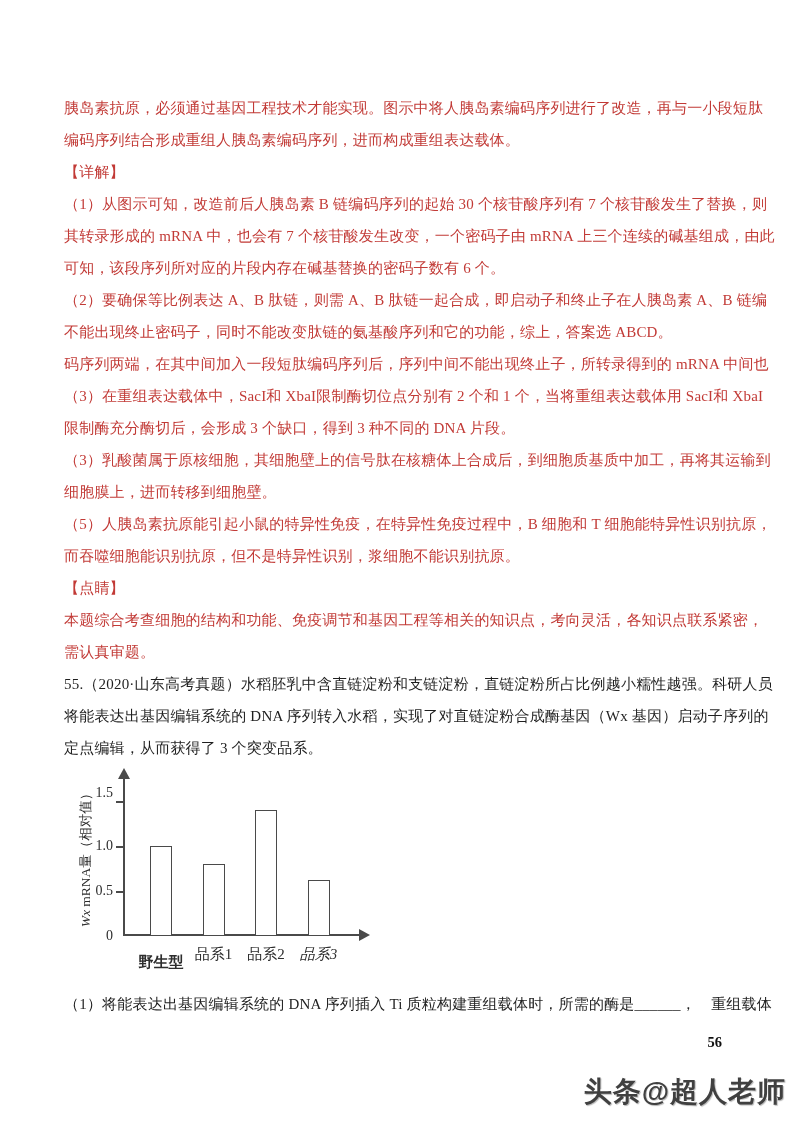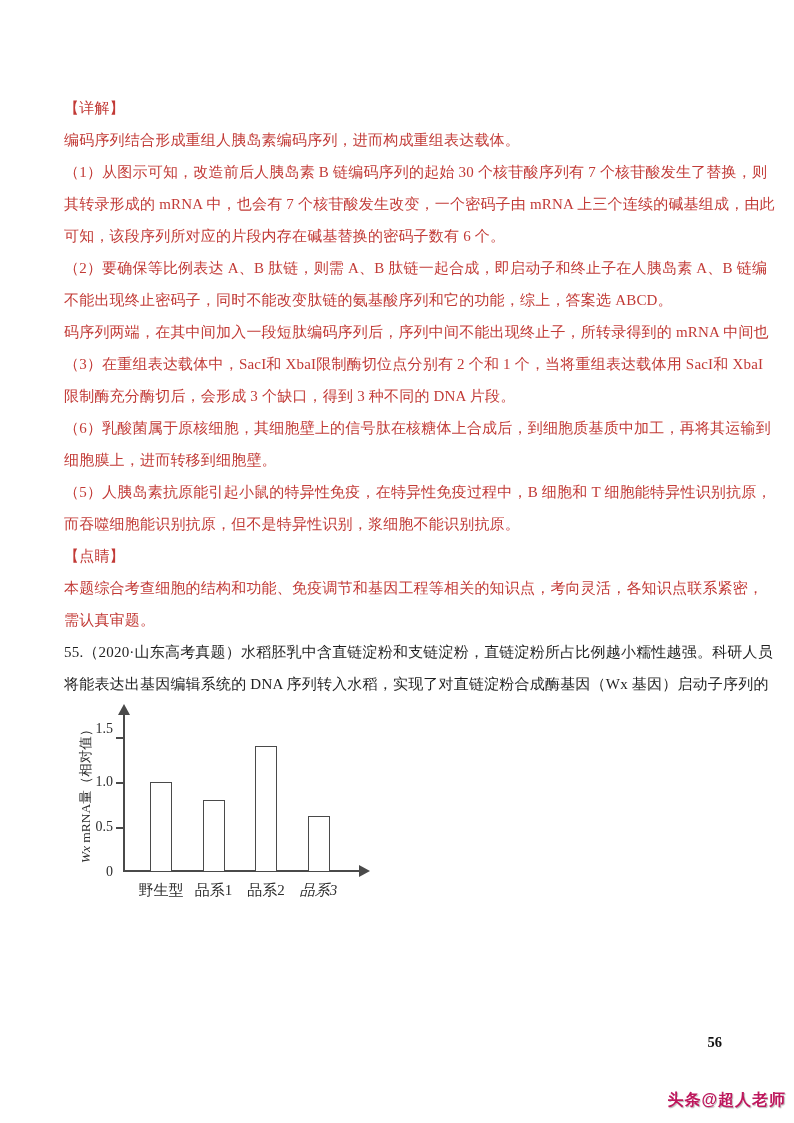--- a/index.html
+++ b/index.html
@@ -83,76 +83,81 @@
   }
   .ylabel .it{font-style:italic;}
 
   .page-number{
     position:absolute;top:1034px;right:72px;
     font-size:14.5px;font-weight:bold;color:#111;margin-left:44px;
   }
   .watermark{
     position:absolute;right:8px;bottom:12px;
     font-family:"Liberation Sans", sans-serif;
-    font-size:16px;font-weight:bold;color:#be185d;
+    font-size:28px;font-weight:bold;color:#404040;
     letter-spacing:1px;
     text-shadow:-2px -2px 0 #ffffff,-1px -1px 0 #ffffff,1px 1px 1px #b5b5b5;
   }
 </style>
 </head>
 <body>
 
 <div class="content">
 
   <div>
+      <div class="line red">胰岛素抗原，必须通过基因工程技术才能实现。图示中将人胰岛素编码序列进行了改造，再与一小段短肽</div>
+      <div class="line red">编码序列结合形成重组人胰岛素编码序列，进而构成重组表达载体。</div>
       <div class="line red">【详解】</div>
-      <div class="line red">编码序列结合形成重组人胰岛素编码序列，进而构成重组表达载体。</div>
       <div class="line red">（1）从图示可知，改造前后人胰岛素 B 链编码序列的起始 30 个核苷酸序列有 7 个核苷酸发生了替换，则</div>
       <div class="line red">其转录形成的 mRNA 中，也会有 7 个核苷酸发生改变，一个密码子由 mRNA 上三个连续的碱基组成，由此</div>
       <div class="line red">可知，该段序列所对应的片段内存在碱基替换的密码子数有 6 个。</div>
       <div class="line red">（2）要确保等比例表达 A、B 肽链，则需 A、B 肽链一起合成，即启动子和终止子在人胰岛素 A、B 链编</div>
       <div class="line red">不能出现终止密码子，同时不能改变肽链的氨基酸序列和它的功能，综上，答案选 ABCD。</div>
       <div class="line red">码序列两端，在其中间加入一段短肽编码序列后，序列中间不能出现终止子，所转录得到的 mRNA 中间也</div>
       <div class="line red">（3）在重组表达载体中，SacI和 XbaI限制酶切位点分别有 2 个和 1 个，当将重组表达载体用 SacI和 XbaI</div>
       <div class="line red">限制酶充分酶切后，会形成 3 个缺口，得到 3 种不同的 DNA 片段。</div>
-      <div class="line red">（6）乳酸菌属于原核细胞，其细胞壁上的信号肽在核糖体上合成后，到细胞质基质中加工，再将其运输到</div>
+      <div class="line red">（3）乳酸菌属于原核细胞，其细胞壁上的信号肽在核糖体上合成后，到细胞质基质中加工，再将其运输到</div>
       <div class="line red">细胞膜上，进而转移到细胞壁。</div>
       <div class="line red">（5）人胰岛素抗原能引起小鼠的特异性免疫，在特异性免疫过程中，B 细胞和 T 细胞能特异性识别抗原，</div>
       <div class="line red">而吞噬细胞能识别抗原，但不是特异性识别，浆细胞不能识别抗原。</div>
       <div class="line red">【点睛】</div>
       <div class="line red">本题综合考查细胞的结构和功能、免疫调节和基因工程等相关的知识点，考向灵活，各知识点联系紧密，</div>
       <div class="line red">需认真审题。</div>
       <div class="line black">55.（2020·山东高考真题）水稻胚乳中含直链淀粉和支链淀粉，直链淀粉所占比例越小糯性越强。科研人员</div>
       <div class="line black">将能表达出基因编辑系统的 DNA 序列转入水稻，实现了对直链淀粉合成酶基因（Wx 基因）启动子序列的</div>
+      <div class="line black">定点编辑，从而获得了 3 个突变品系。</div>
     </div>
 
   <div class="chart">
     <div class="ylabel">
       <span class="it">Wx</span><span> mRNA量（相对值）</span>
     </div>
     <div class="y-axis"></div>
     <div class="y-arrow"></div>
     <div class="x-axis"></div>
     <div class="x-arrow"></div>
     <div>
         <div class="tick-label" style="left: 5px; top: 157px;">0</div>
         <div class="tick-mark" style="left: 52px; top: 121px;"></div>
         <div class="tick-label" style="left: 5px; top: 112px;">0.5</div>
         <div class="tick-mark" style="left: 52px; top: 76px;"></div>
         <div class="tick-label" style="left: 5px; top: 67px;">1.0</div>
         <div class="tick-mark" style="left: 52px; top: 31px;"></div>
         <div class="tick-label" style="left: 5px; top: 14px;">1.5</div>
         <div class="bar" style="left: 86px; top: 76px; height: 90px; background: rgb(255, 255, 255); border-color: rgb(74, 74, 74);"></div>
-        <div class="cat-label" style="left: 65px; top: 174px;">野生型</div>
+        <div class="cat-label" style="left: 65px; top: 182px; font-weight: bold;">野生型</div>
         <div class="bar" style="left: 138.5px; top: 94px; height: 72px; background: rgb(255, 255, 255); border-color: rgb(74, 74, 74);"></div>
         <div class="cat-label" style="left: 117.5px; top: 174px;">品系1</div>
         <div class="bar" style="left: 191px; top: 40px; height: 126px; background: rgb(255, 255, 255); border-color: rgb(74, 74, 74);"></div>
         <div class="cat-label" style="left: 170px; top: 174px;">品系2</div>
         <div class="bar" style="left: 243.5px; top: 110.2px; height: 55.8px; background: rgb(255, 255, 255); border-color: rgb(74, 74, 74);"></div>
         <div class="cat-label" style="left: 222.5px; top: 174px; font-style: italic;">品系3</div>
       </div>
   </div>
 
+  <div>
+      <div class="line black">（1）将能表达出基因编辑系统的 DNA 序列插入 Ti 质粒构建重组载体时，所需的酶是______，　重组载体</div>
+    </div>
 
 </div>
 
 <div class="page-number">56</div>
 <div class="watermark">头条@超人老师</div>
 
 </body></html>

